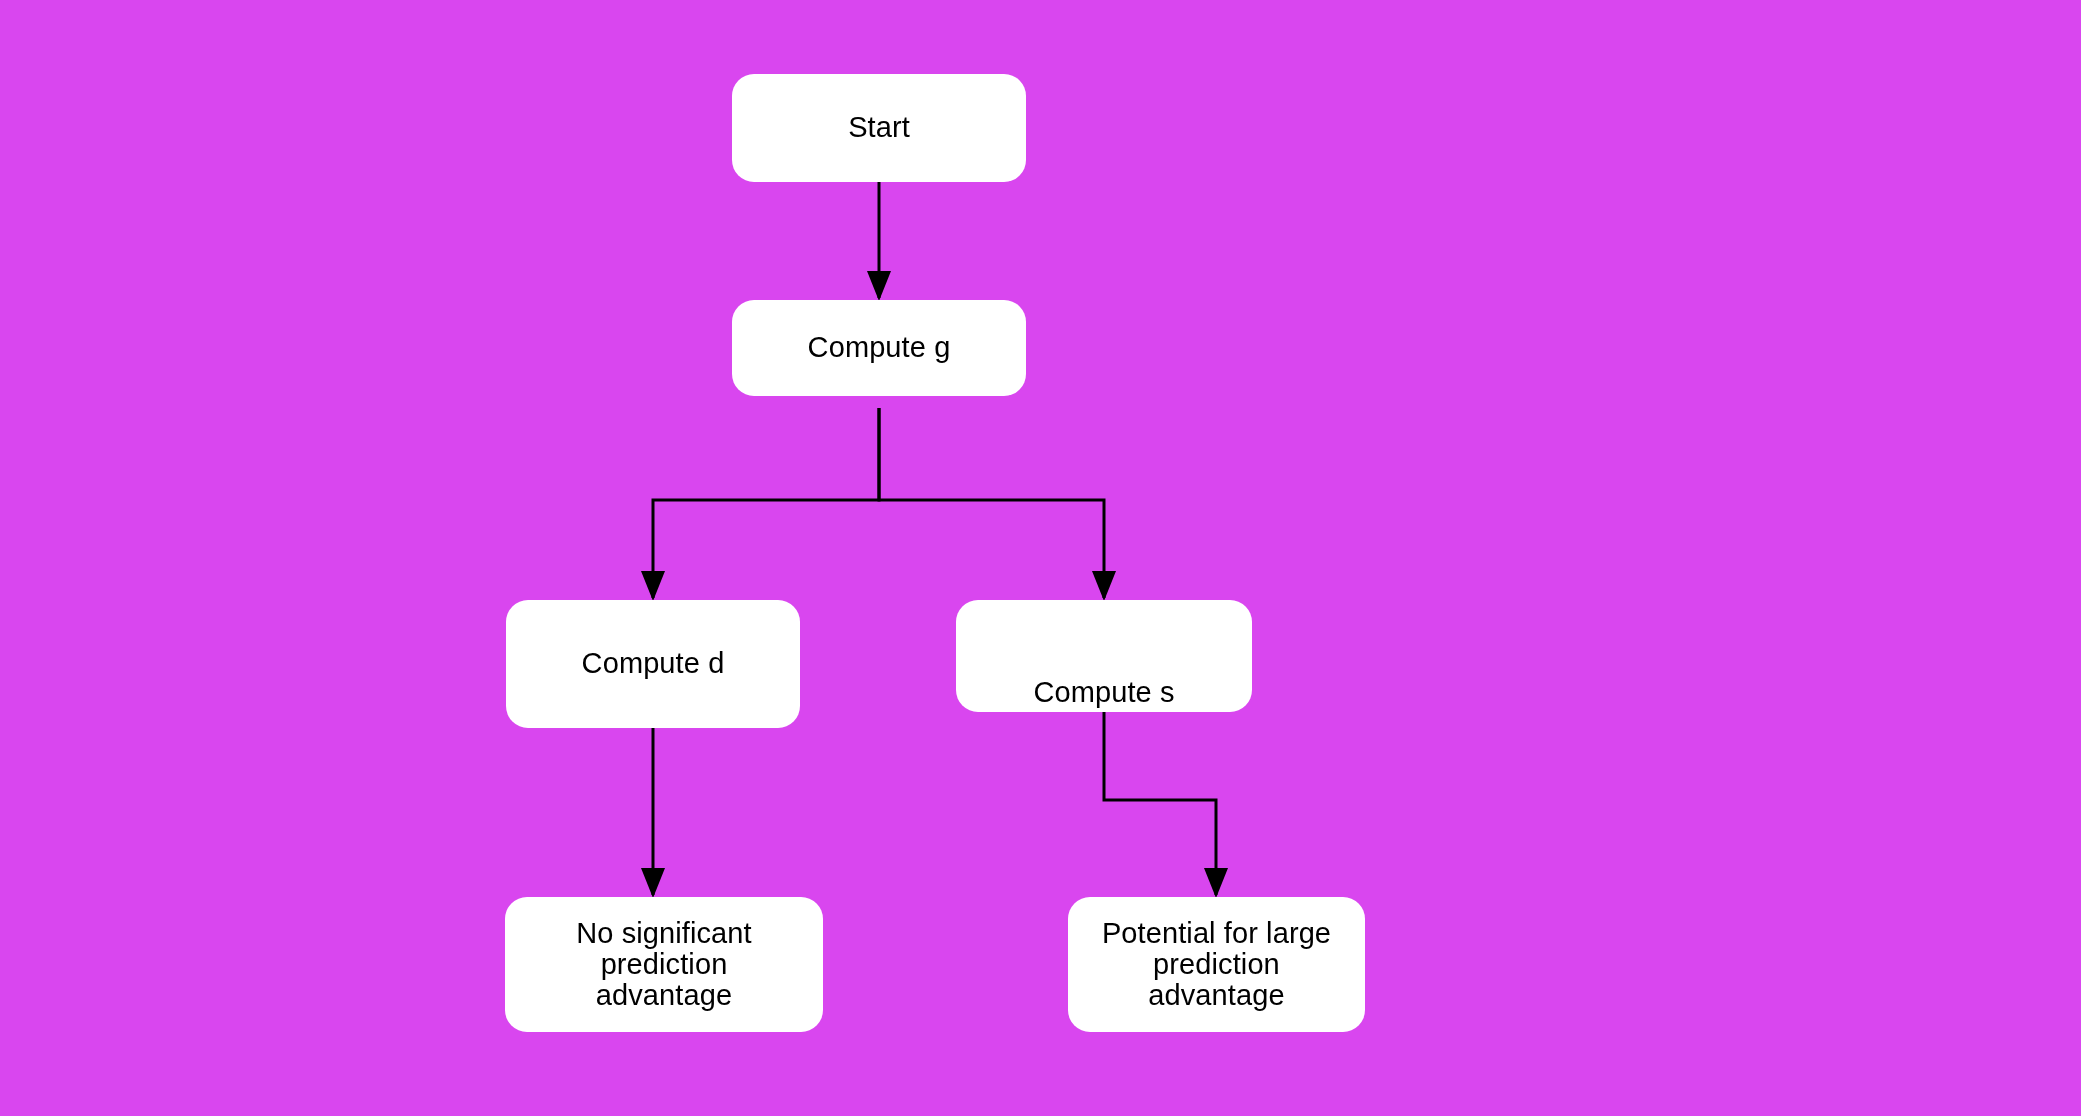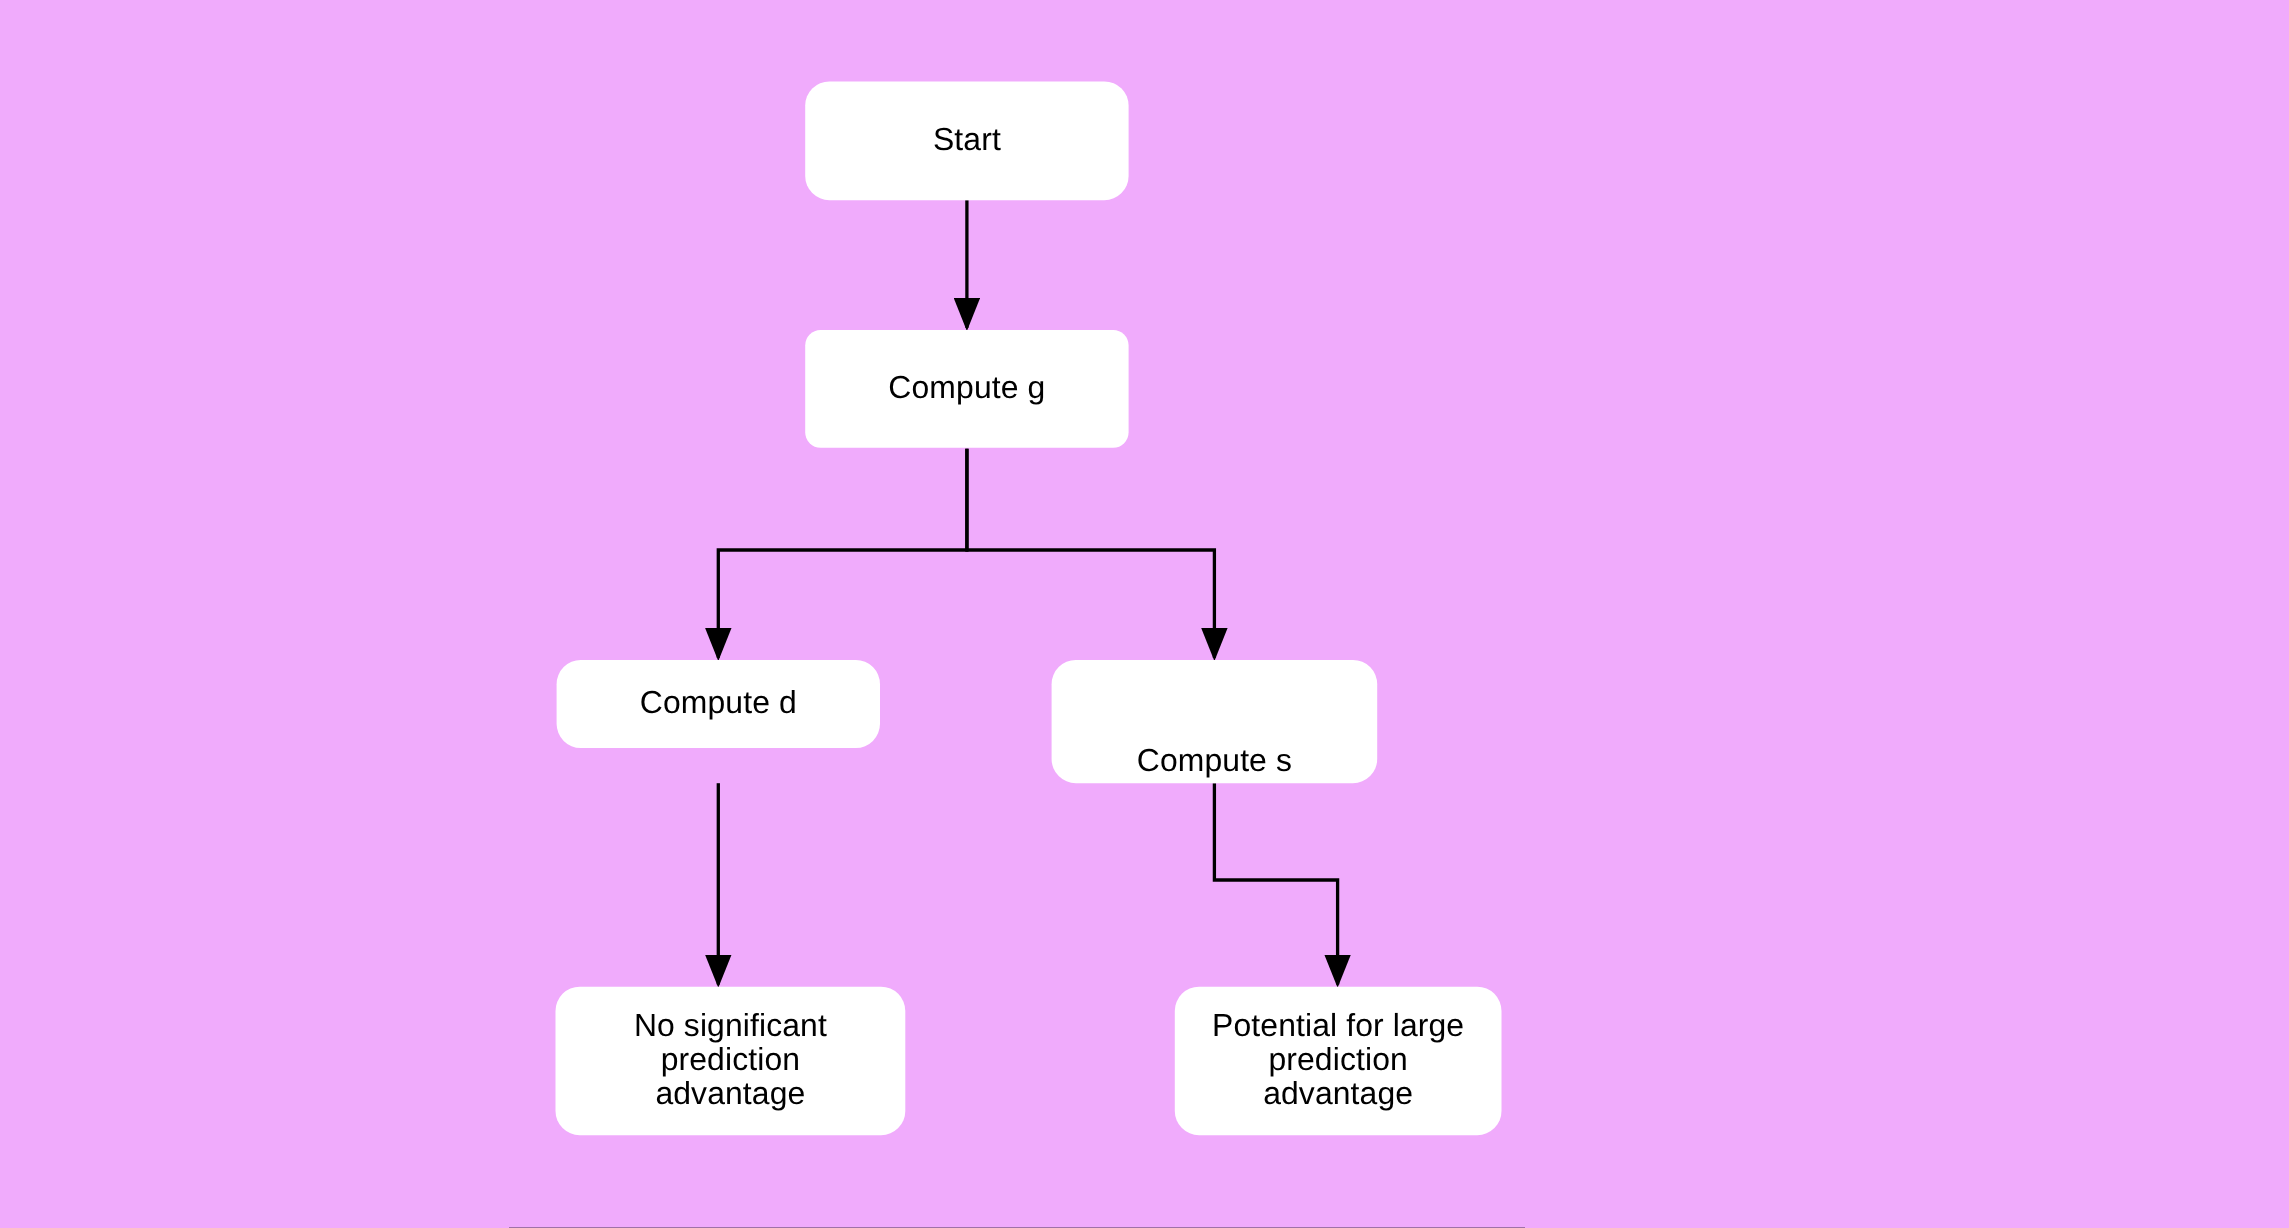--- a/index.html
+++ b/index.html
@@ -11,21 +11,21 @@
   body {
     width: 2081px;
     height: 1116px;
     overflow: hidden;
     font-family: "Liberation Sans", sans-serif;
   }
   #canvas {
     position: relative;
     width: 2081px;
     height: 1116px;
-    background: #f0abfc;
+    background: #d946ef;
   }
   .edge-layer {
     position: absolute;
     left: 0;
     top: 0;
     width: 2081px;
     height: 1116px;
     pointer-events: none;
   }
   .node {
@@ -45,23 +45,23 @@
     letter-spacing: 0.1px;
     padding: 4px 10px;
   }
   .node .label {
     display: block;
     white-space: pre-line;
   }
   
   #node-start      { left: 732px;  top: 74px;  width: 294px; height: 108px; }
   
-  #node-compute-g  { left: 732px;  top: 300px; width: 294px; height: 107px; border-radius: 14px; }
+  #node-compute-g  { left: 732px;  top: 300px; width: 294px; height: 96px; }
   
-  #node-compute-d  { left: 506px;  top: 600px; width: 294px; height: 80px; }
+  #node-compute-d  { left: 506px;  top: 600px; width: 294px; height: 128px; }
   #node-compute-s  { left: 956px;  top: 600px; width: 296px; height: 112px; align-items: flex-end; }
   
   #node-no-advantage   { left: 505px;  top: 897px; width: 318px; height: 135px; }
   #node-large-advantage{ left: 1068px; top: 897px; width: 297px; height: 135px; align-items: center; }
 </style>
 </head>
 <body>
 
 <div id="canvas">
 

